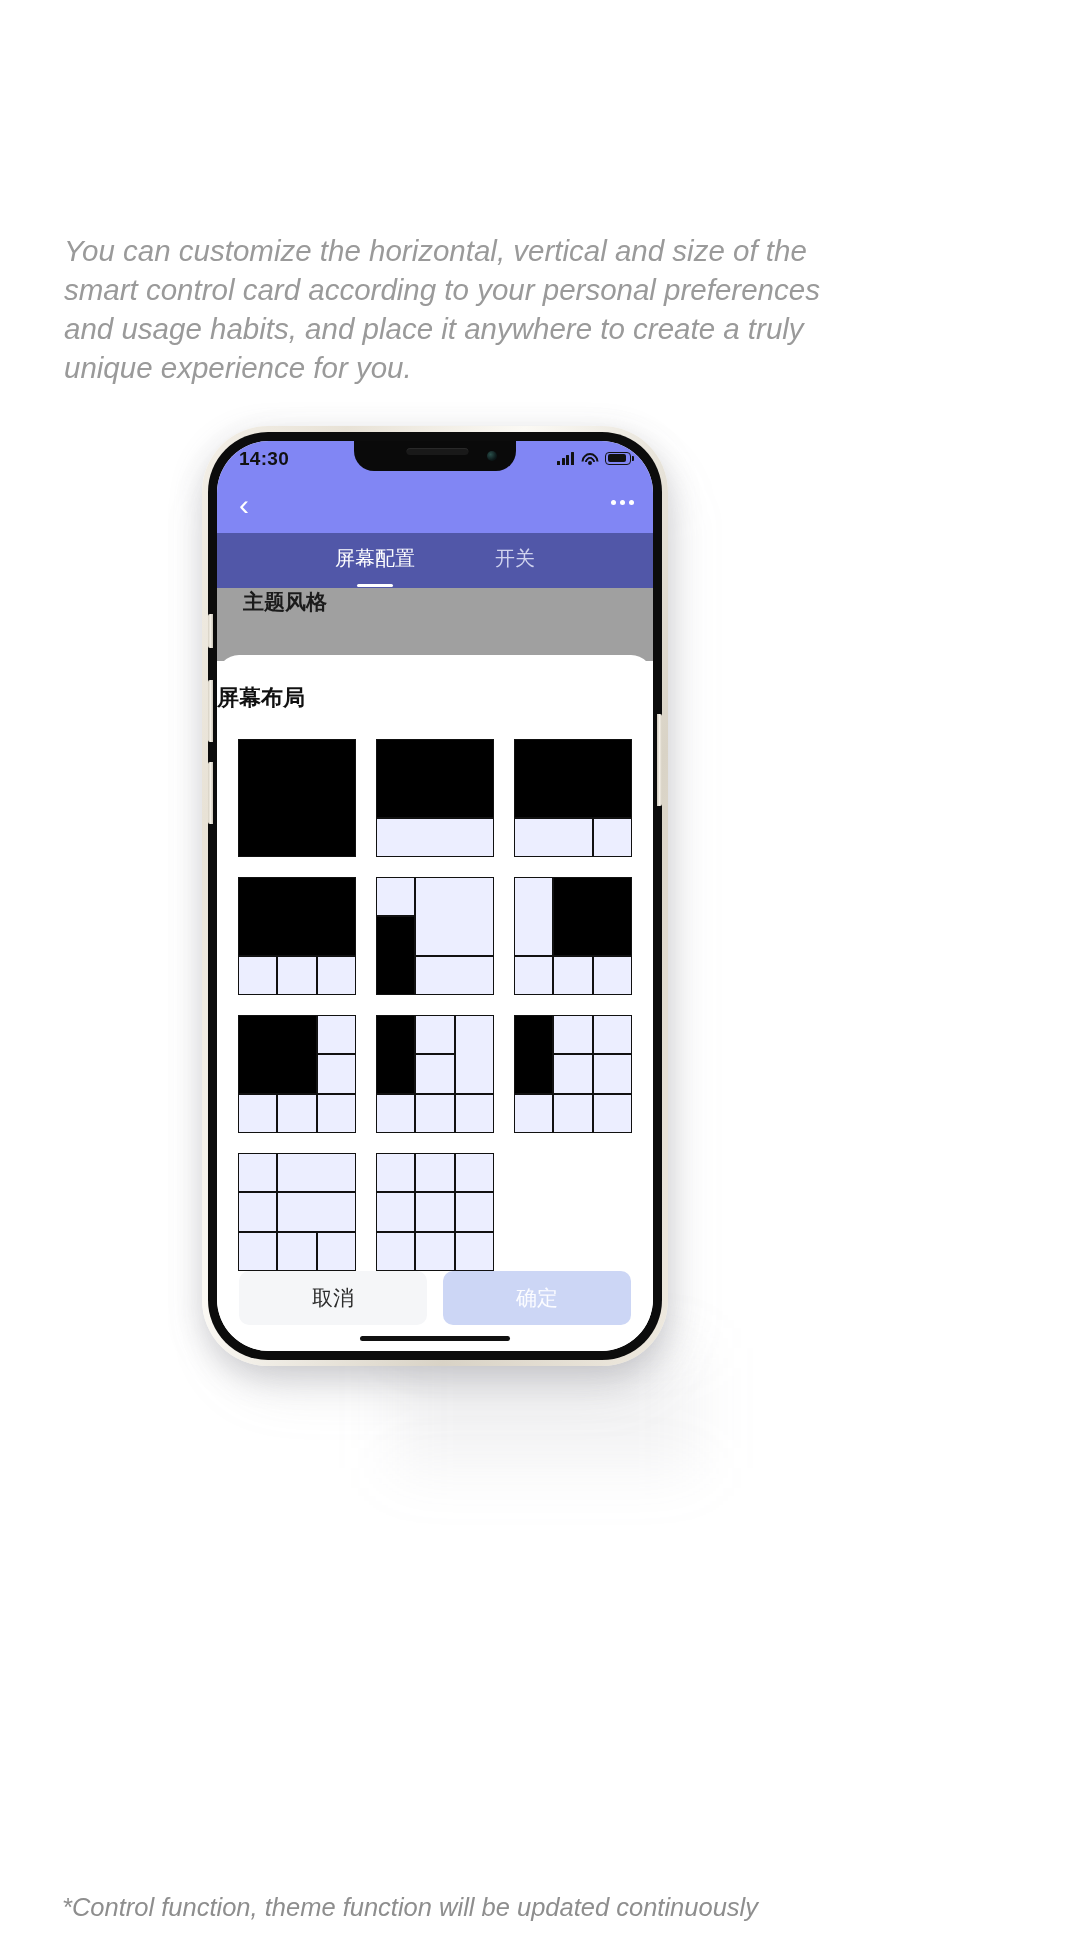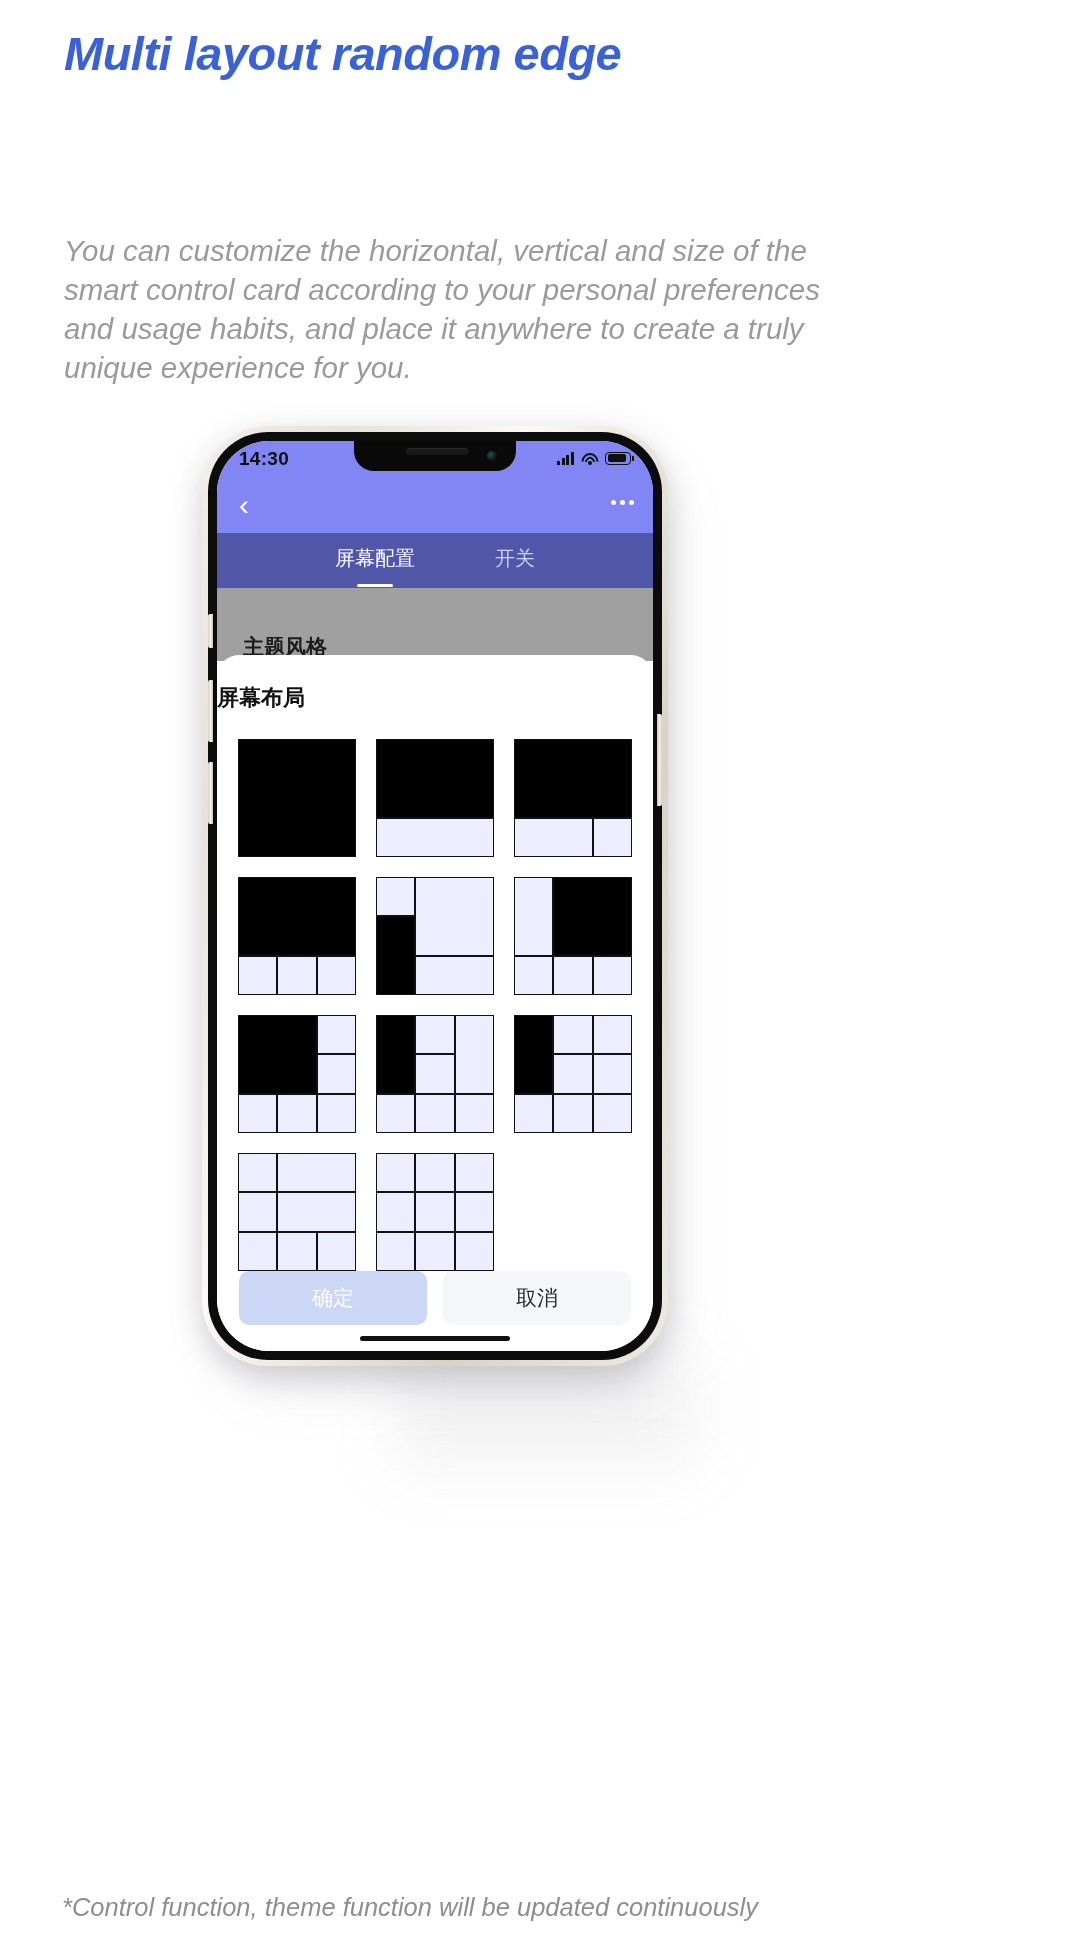--- a/index.html
+++ b/index.html
@@ -136,21 +136,21 @@
   }
   .tab { font-size: 20px; color: #cfd2ee; position: relative; padding-bottom: 4px; }
   .tab.active { color: #ffffff; }
   .tab.active::after {
     content: ""; position: absolute; left: 50%; transform: translateX(-50%);
     bottom: -11px; width: 36px; height: 3px; background: #ffffff; border-radius: 2px;
   }
 
   .theme-bar {
     height: 78px; background: #a0a0a0;
-    display: flex; align-items: flex-end; padding-left: 26px;
+    display: flex; align-items: flex-start; padding-left: 26px;
   }
   .theme-bar .label { font-size: 21px; color: #1b1b1b; font-weight: 600; }
 
   .sheet {
     background: #ffffff;
     border-radius: 22px 22px 0 0;
     margin-top: -6px;
     position: relative;
     flex: 1;
     display: flex; flex-direction: column;
@@ -204,21 +204,20 @@
     white-space: nowrap;
   }
   .appwrap { display: flex; flex-direction: column; height: 100%; }
 </style>
 </head>
 <body>
 
 <div class="page">
 
   <div class="headings">
-    <div class="h-line">Multi layout random edge</div>
   </div>
   <div class="desc">You can customize the horizontal, vertical and size of the smart control card according to your personal preferences and usage habits, and place it anywhere to create a truly unique experience for you.</div>
 
   <div class="phone-wrap">
     <div class="phone-shadow"></div>
     <div class="phone-shadow2"></div>
     <div class="phone-frame">
       <div class="phone-body">
 
         <div class="btn-side btn-silent"></div>
@@ -362,22 +361,22 @@
                   <div class="cell"></div>
                   <div class="cell"></div>
                   <div class="cell"></div>
                   <div class="cell"></div>
                   <div class="cell"></div>
                 </div>
 
               </div>
 
               <div class="actions">
+                <div class="act-btn act-cancel">取消</div>
                 <div class="act-btn act-ok">确定</div>
-                <div class="act-btn act-cancel">取消</div>
               </div>
 
               <div class="home-ind"></div>
             </div>
 
           </div>
         </div>
       </div>
     </div>
   </div>

